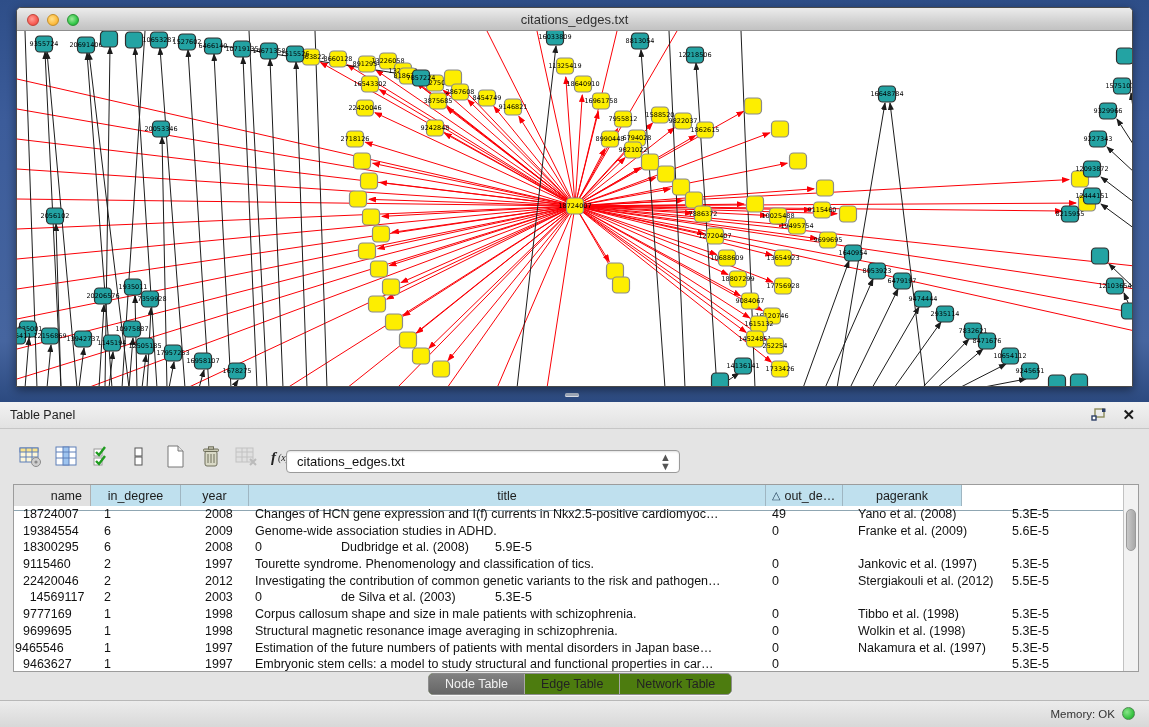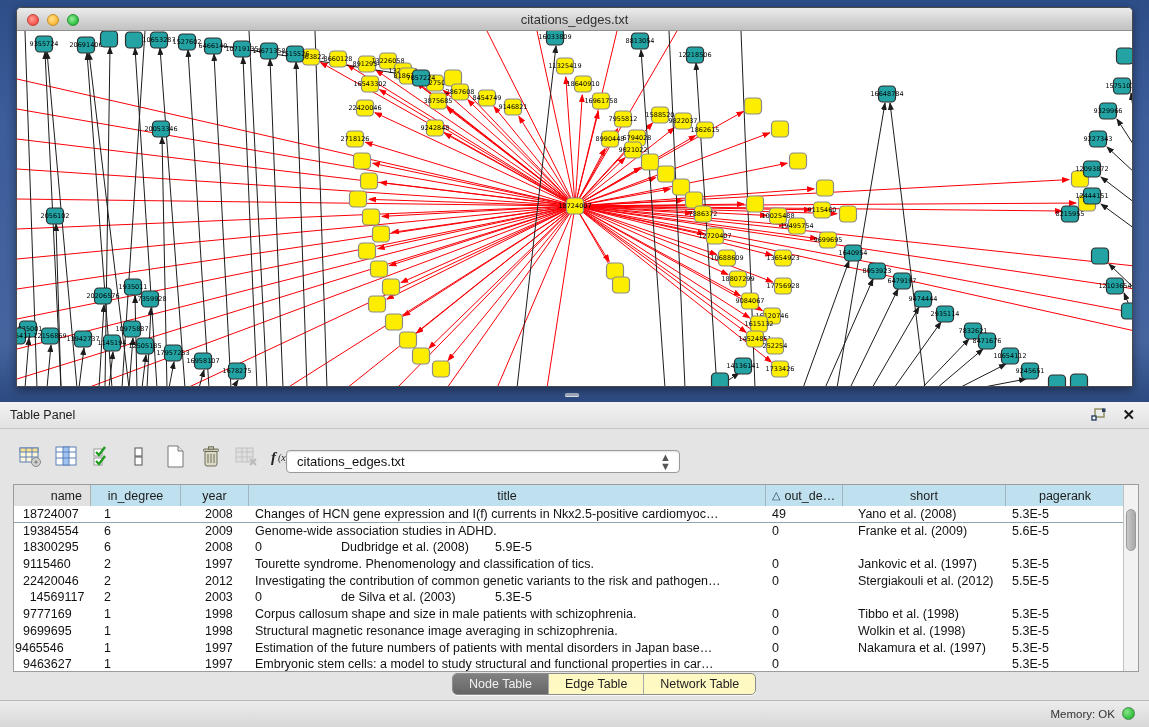--- a/index.html
+++ b/index.html
@@ -41,39 +41,39 @@
   .tb-icon { width:26px; height:26px; display:flex; align-items:center; justify-content:center; }
   .tb-icon.disabled { opacity:.45; filter:grayscale(1); }
   #table-combo { position:absolute; left:286px; top:21px; width:394px; height:23px; background:#fff;
     border:1px solid #9a9a9a; border-radius:4px; font-size:13px; color:#111; line-height:21px; padding-left:10px;
     box-shadow:inset 0 1px 2px rgba(0,0,0,.12); }
   #combo-arrows { position:absolute; right:8px; top:2px; font-size:11px; color:#555; letter-spacing:0; line-height:9px; text-align:center; }
 
   
   #table-box { position:absolute; left:13px; top:55px; width:1126px; height:188px; background:#fff;
     border:1px solid #9c9c9c; overflow:hidden; }
-  #thead { position:absolute; left:0; top:0; height:38px; width:1111px; display:flex;
+  #thead { position:absolute; left:0; top:0; height:26px; width:1111px; display:flex;
     border-bottom:1px solid #8fa6b2; }
   .th { height:21px; font-size:12.5px; color:#1c1c1c; border-right:1px solid #9fb6c2;
     background:#bfe0ee; display:flex; align-items:center; overflow:hidden; white-space:nowrap; }
   .th.gray { background:#e1e1e1; border-right:1px solid #b0b0b0; }
   .th.h-right { justify-content:flex-end; padding-right:8px; }
   .th.h-center { justify-content:center; }
   .th.h-left { justify-content:flex-start; padding-left:6px; }
   .sort-glyph { font-size:11px; margin-right:4px; color:#1c3b55; }
   #tbody { position:absolute; left:0; top:21px; width:1111px; }
   .tr { display:flex; height:16.7px; }
   .td { font-size:12.5px; color:#111; white-space:nowrap; overflow:hidden; line-height:16.7px; }
   #vscroll { position:absolute; right:0; top:0; width:15px; height:186px; background:#f2f2f2; border-left:1px solid #c2c2c2; }
   #vthumb { position:absolute; left:2px; top:24px; width:10px; height:42px; border-radius:6px;
     background:linear-gradient(90deg,#c9c9c9,#a8a8a8); border:1px solid #9a9a9a; }
 
   
-  #tabbar { position:absolute; left:452px; top:244px; height:22px; display:flex;
-    border:1px solid #8d8d8d; border-radius:5px; overflow:hidden; background:#fef9c3; box-shadow:0 1px 0 rgba(255,255,255,.7); }
+  #tabbar { position:absolute; left:428px; top:244px; height:22px; display:flex;
+    border:1px solid #8d8d8d; border-radius:5px; overflow:hidden; background:#4d7c0f; box-shadow:0 1px 0 rgba(255,255,255,.7); }
   .tab { padding:0 16px; font-size:12.5px; color:#222; line-height:20px; border-right:1px solid #a8a8a8; }
   .tab:last-child { border-right:none; }
   .tab.selected { background:linear-gradient(#818181,#666); color:#f2f2f2; }
 
   
   #statusbar { position:absolute; left:0; top:271px; width:1149px; height:27px;
     background:linear-gradient(#ececec,#d8d8d8); border-top:1px solid #b8b8b8; }
   #memory { position:absolute; right:34px; top:7px; font-size:11.5px; color:#333; }
   #memory-dot { position:absolute; right:14px; top:6px; width:13px; height:13px; border-radius:50%;
     background:radial-gradient(circle at 4px 4px,#8ae58a,#35c13f 65%,#239b2e); border:1px solid #4c8a50; }
@@ -565,23 +565,20 @@
           <div class="th h-center" style="width: 68px;">
             <span>year</span>
           </div>
           <div class="th h-center" style="width: 517px;">
             <span>title</span>
           </div>
           <div class="th h-left" style="width: 77px;">
             <span class="sort-glyph">△</span>
             <span>out_de…</span>
           </div>
-          <div class="th h-center" style="width: 163px;">
-            <span>short</span>
-          </div>
           <div class="th h-center" style="width: 119px;">
             <span>pagerank</span>
           </div>
         </div>
       <div id="tbody">
           <div class="tr">
             <div class="td" style="width: 77px; padding-left: 9px;">18724007</div>
             <div class="td" style="width: 90px; padding-left: 13px;">1</div>
             <div class="td" style="width: 68px; padding-left: 24px;">2008</div>
             <div class="td" style="width: 517px; padding-left: 6px;">Changes of HCN gene expression and I(f) currents in Nkx2.5-positive cardiomyoc…</div>

